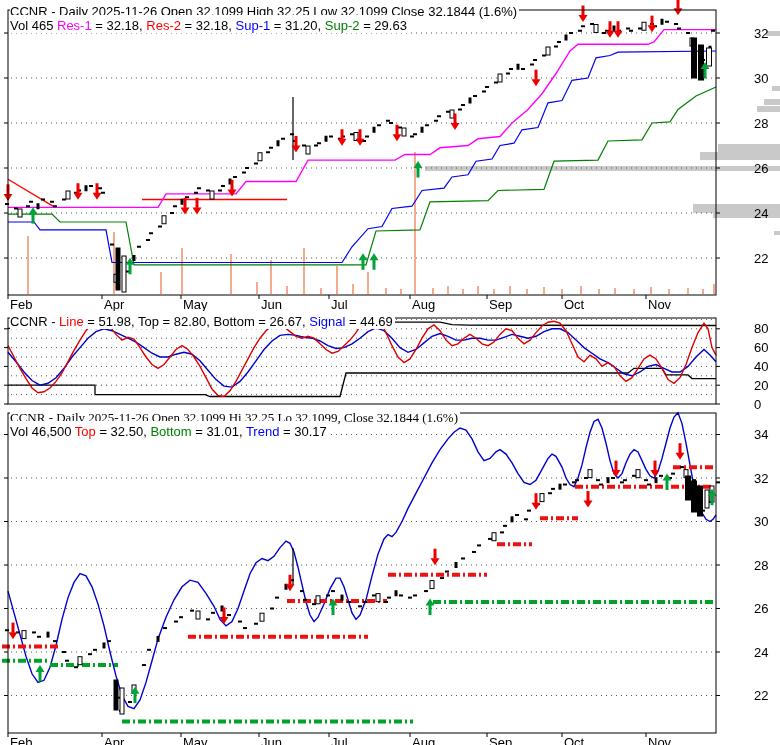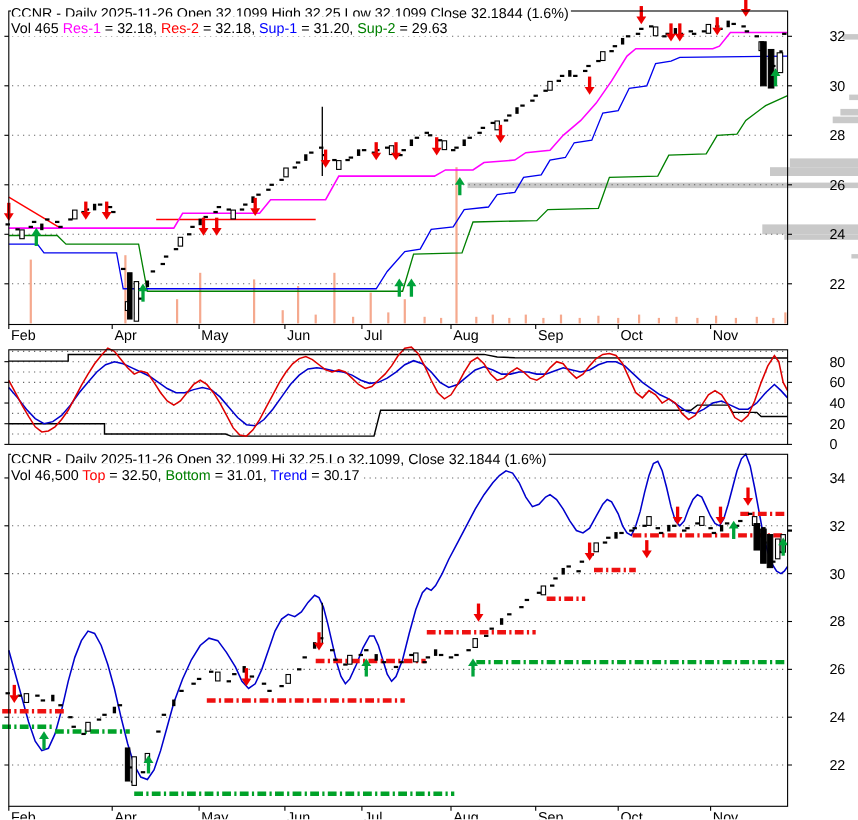--- a/index.html
+++ b/index.html
@@ -514,17 +514,18 @@
         <line x1="562" y1="733" x2="562" y2="737" stroke="#000" stroke-width="1"></line>
         <text x="564" y="747" font-size="13" font-family="Liberation Sans, sans-serif" fill="#000000">Oct</text>
         <line x1="646" y1="733" x2="646" y2="737" stroke="#000" stroke-width="1"></line>
         <text x="648" y="747" font-size="13" font-family="Liberation Sans, sans-serif" fill="#000000">Nov</text>
       </g>
     </svg>
 
 <div class="hdr" style="left:10px;top:1px;">CCNR - Daily 2025-11-26 Open 32.1099  High 32.25  Low 32.1099  Close 32.1844 (1.6%)</div>
 <div class="hdr" style="left:10px;top:15px;"><span style="color: rgb(0, 0, 0);">Vol 465 </span><span style="color: rgb(255, 0, 255);">Res-1</span><span style="color: rgb(0, 0, 0);"> = 32.18, </span><span style="color: rgb(255, 0, 0);">Res-2</span><span style="color: rgb(0, 0, 0);"> = 32.18, </span><span style="color: rgb(0, 0, 255);">Sup-1</span><span style="color: rgb(0, 0, 0);"> = 31.20, </span><span style="color: rgb(0, 128, 0);">Sup-2</span><span style="color: rgb(0, 0, 0);"> = 29.63</span></div>
 
+<div class="hdr" style="left:10px;top:311px;"><span style="color: rgb(0, 0, 0);">CCNR - </span><span style="color: rgb(255, 0, 0);">Line</span><span style="color: rgb(0, 0, 0);"> = 51.98, Top = 82.80, Bottom = 26.67, </span><span style="color: rgb(0, 0, 255);">Signal</span><span style="color: rgb(0, 0, 0);"> = 44.69</span></div>
 
-<div class="hdr" style="left:10px;top:407px;">CCNR - Daily 2025-11-26 Open 32.1099,Hi 32.25,Lo 32.1099, Close 32.1844 (1.6%)</div>
+<div class="hdr" style="left:10px;top:407px;font-family:Liberation Serif, serif;">CCNR - Daily 2025-11-26 Open 32.1099,Hi 32.25,Lo 32.1099, Close 32.1844 (1.6%)</div>
 <div class="hdr" style="left:10px;top:421px;"><span style="color: rgb(0, 0, 0);">Vol 46,500 </span><span style="color: rgb(255, 0, 0);">Top</span><span style="color: rgb(0, 0, 0);"> = 32.50, </span><span style="color: rgb(0, 128, 0);">Bottom</span><span style="color: rgb(0, 0, 0);"> = 31.01, </span><span style="color: rgb(0, 0, 255);">Trend</span><span style="color: rgb(0, 0, 0);"> = 30.17</span></div>
 
 </div>
 
 </body></html>

